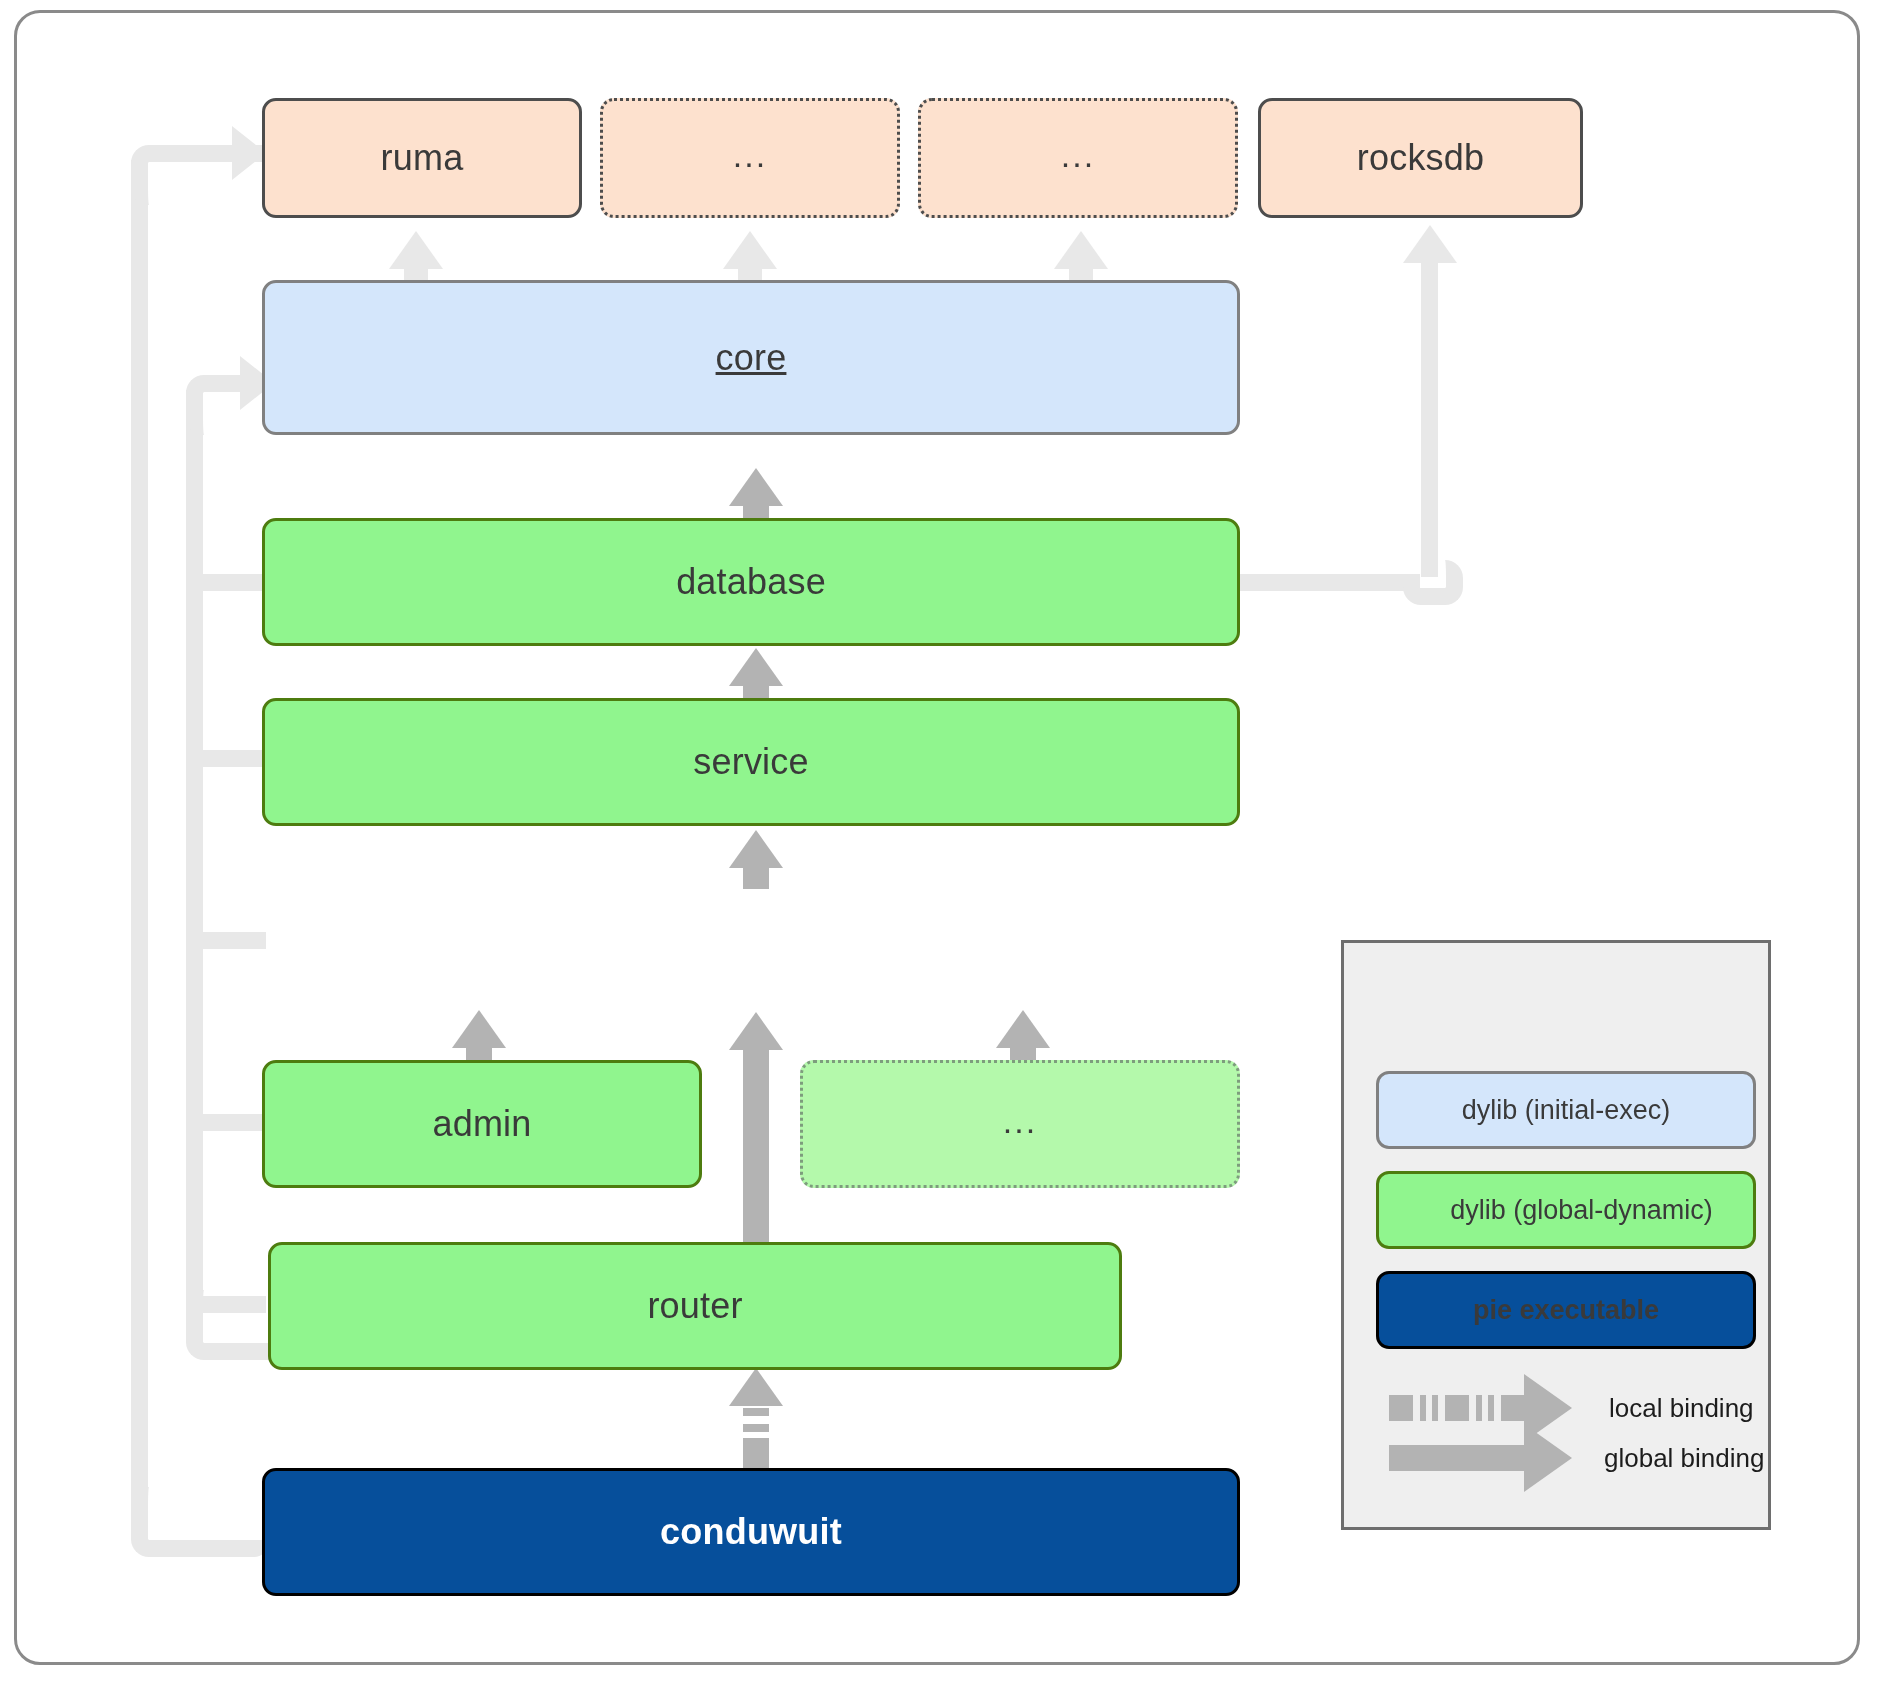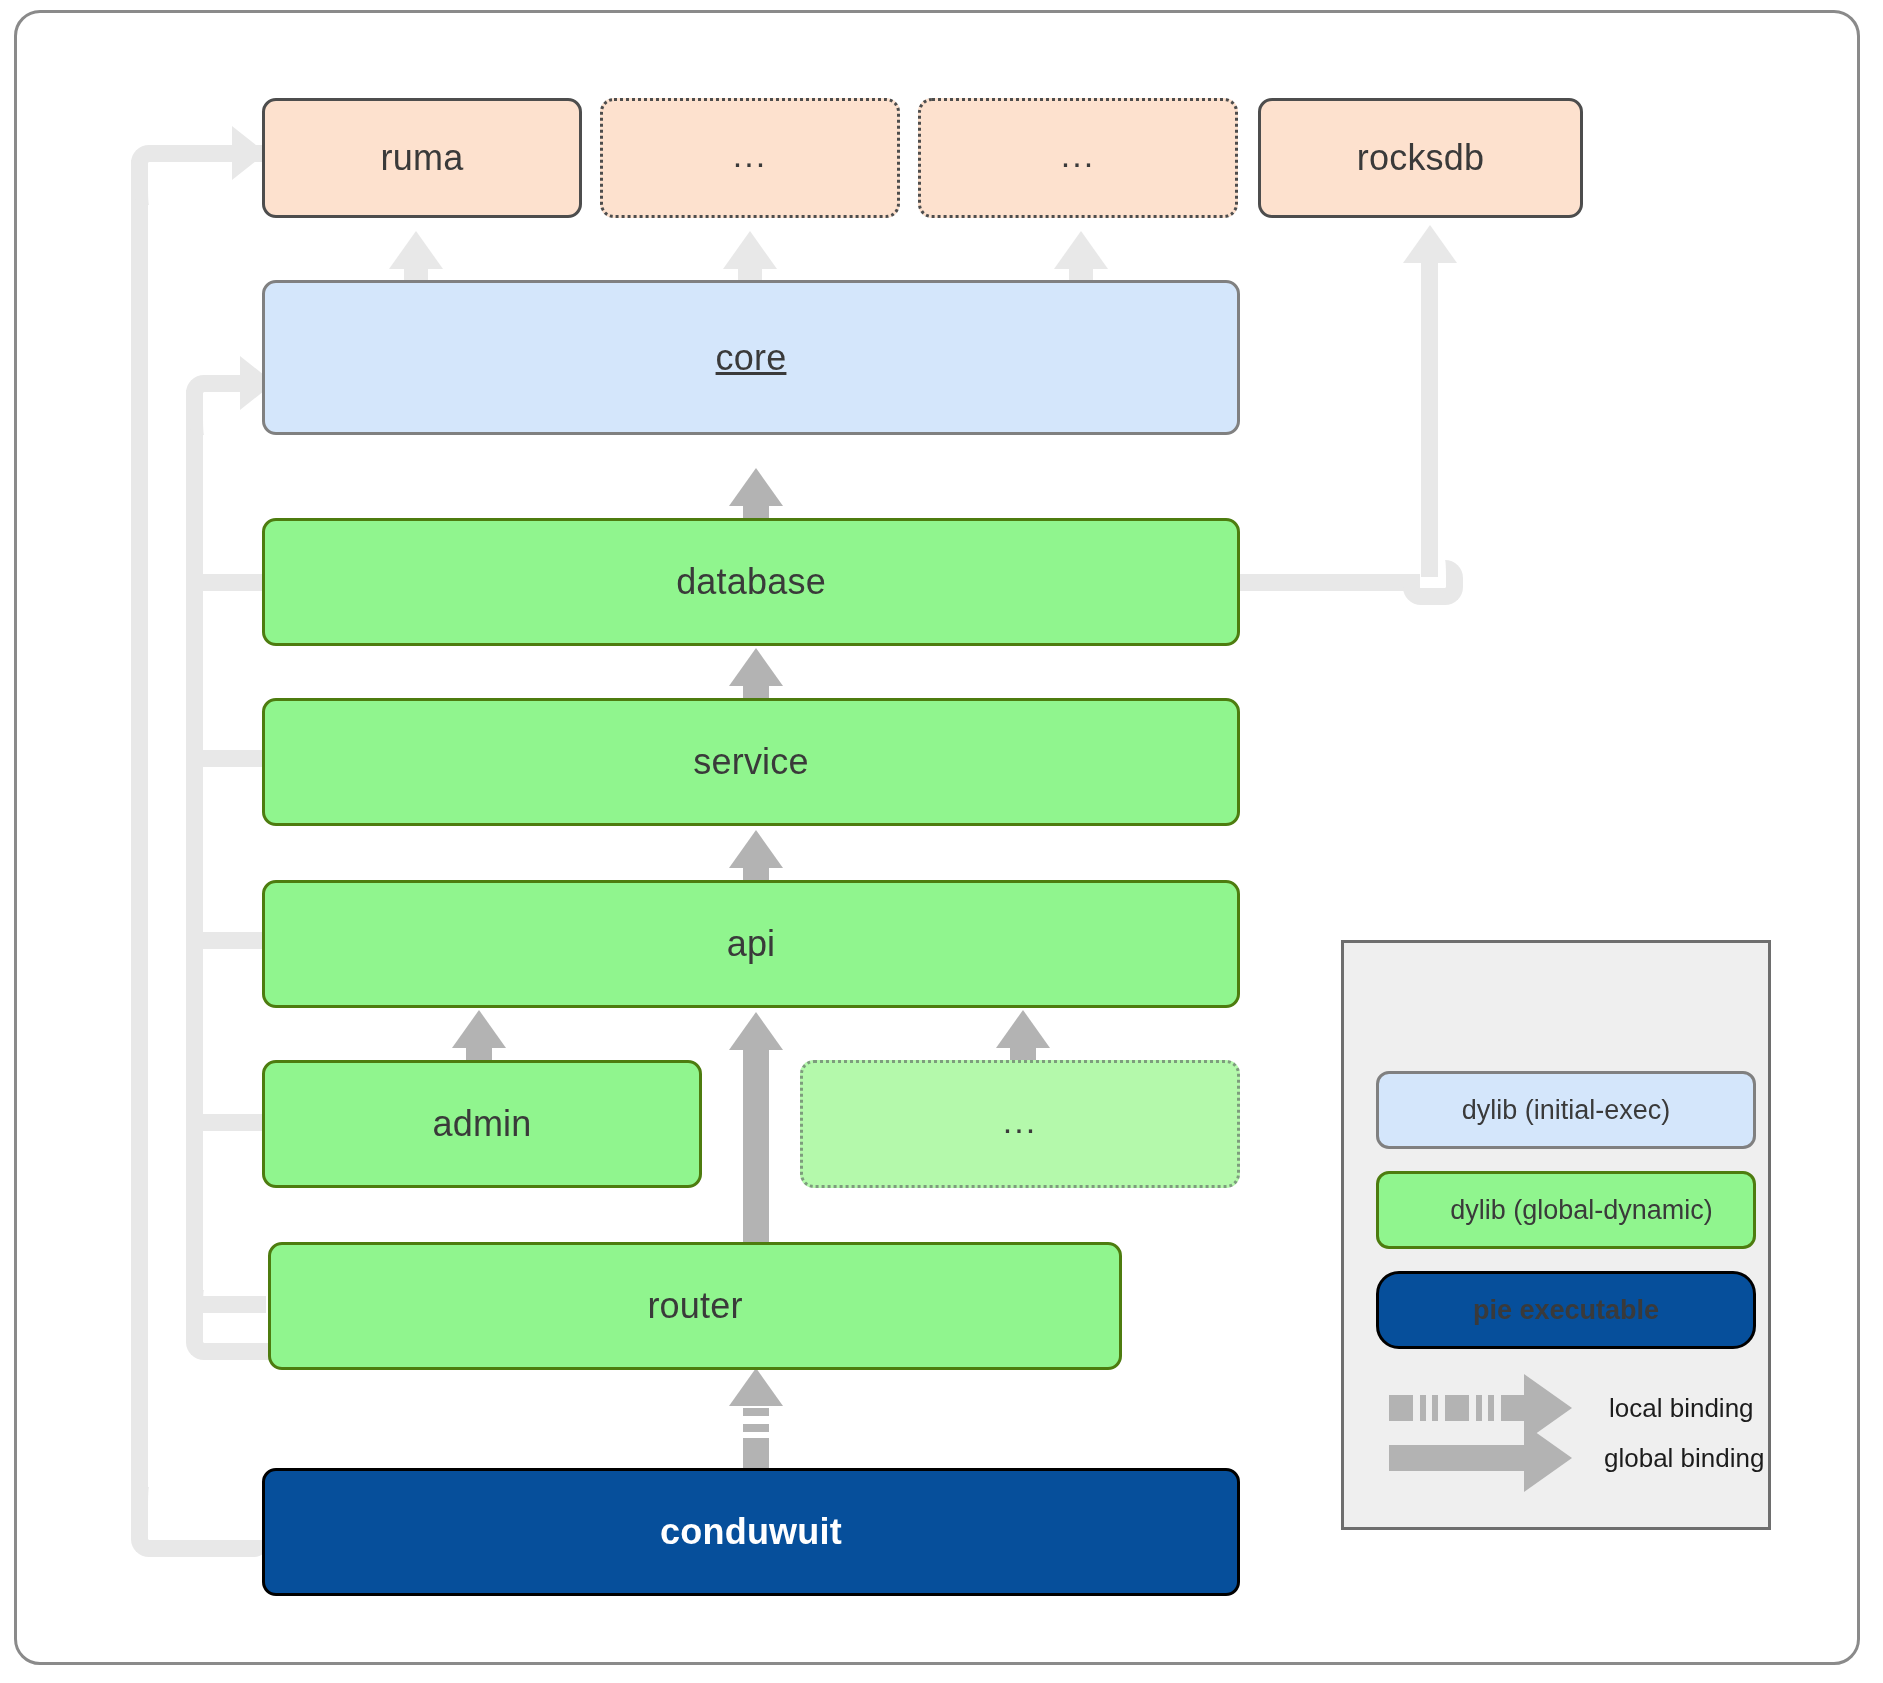--- a/index.html
+++ b/index.html
@@ -131,40 +131,39 @@
   </div>
 
   <div class="node n-rlib" style="left:1258px;top:98px;width:325px;height:120px;">rocksdb</div>
 
   <div class="node n-iexec" style="left:262px;top:280px;width:978px;height:155px;text-decoration:underline;">core</div>
 
   <div class="node n-gdyn" style="left:262px;top:518px;width:978px;height:128px;">database</div>
 
   <div class="node n-gdyn" style="left:262px;top:698px;width:978px;height:128px;">service</div>
 
-  <div class="node n-gdyn" style="left:262px;top:880px;width:978px;height:128px;">api</div>
 
   <div class="node n-gdyn" style="left:262px;top:1060px;width:440px;height:128px;">admin</div>
 
   <div class="node n-gdyn-dot" style="left:800px;top:1060px;width:440px;height:128px;">
     <span class="dots">...</span>
   </div>
 
   <div class="node n-gdyn" style="left:268px;top:1242px;width:854px;height:128px;">router</div>
 
   <div class="node n-pie" style="left:262px;top:1468px;width:978px;height:128px;">conduwuit</div>
 
   <div class="legend" style="left:1341px;top:940px;width:430px;height:590px;">
 
 
     <div class="lg-item n-iexec" style="left:32px;top:128px;width:380px;height:78px;">dylib (initial-exec)</div>
 
     <div class="lg-item n-gdyn" style="left:32px;top:228px;width:380px;height:78px;padding-left:31px;">dylib (global-dynamic)</div>
 
-    <div class="lg-item n-pie" style="left:32px;top:328px;width:380px;height:78px;border-radius:23px;">pie executable</div>
+    <div class="lg-item n-pie" style="left:32px;top:328px;width:380px;height:78px;">pie executable</div>
 
     <div class="lg-seg" style="left:45px;top:452px;width:24px;"></div>
     <div class="lg-seg" style="left:76px;top:452px;width:6px;"></div>
     <div class="lg-seg" style="left:88px;top:452px;width:6px;"></div>
     <div class="lg-seg" style="left:101px;top:452px;width:24px;"></div>
     <div class="lg-seg" style="left:132px;top:452px;width:6px;"></div>
     <div class="lg-seg" style="left:144px;top:452px;width:6px;"></div>
     <div class="lg-seg" style="left:157px;top:452px;width:24px;"></div>
     <div class="lg-arrow-head" style="left:180px;top:431px;"></div>
     <div class="lg-txt" style="left:265px;top:450px;">local binding</div>

